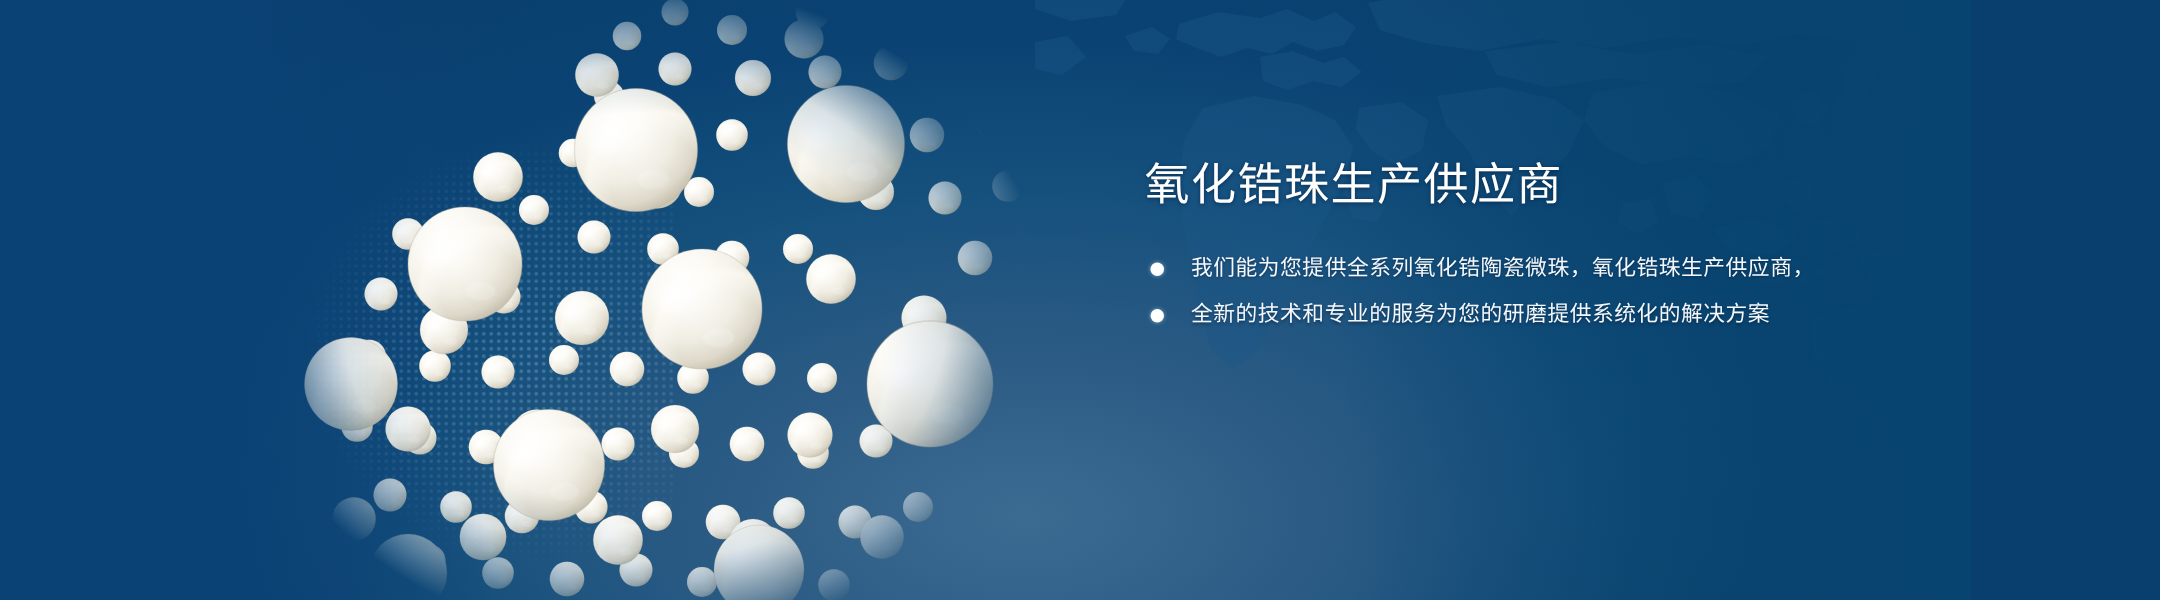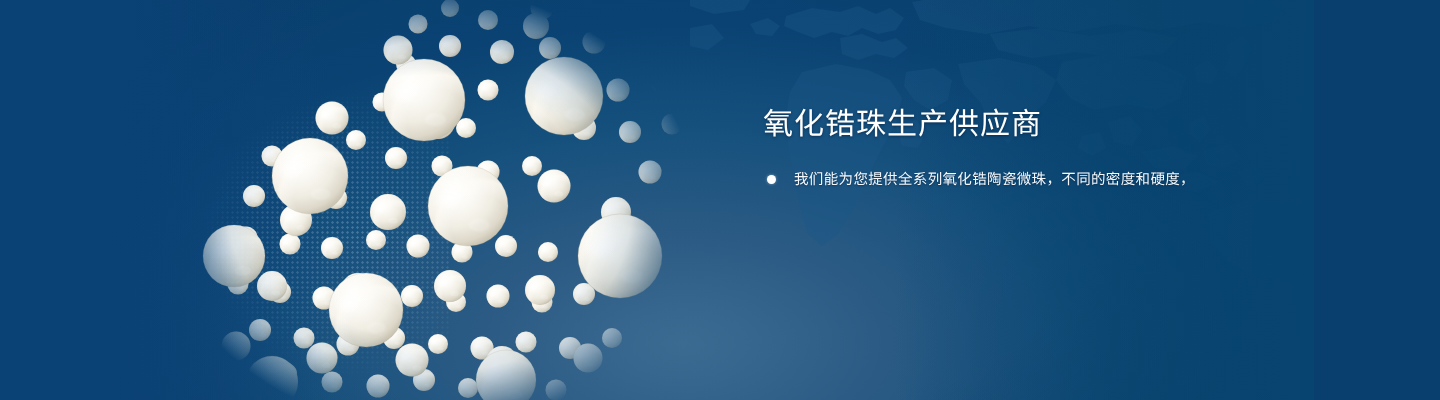--- a/index.html
+++ b/index.html
@@ -322,20 +322,24 @@
   </div>
 
   <div class="copy">
 
     <h1 class="headline">氧化锆珠生产供应商</h1>
 
     <ul class="bullets">
 
       <li class="bullet">
         <span class="dot"></span>
-        <span class="bline">我们能为您提供全系列氧化锆陶瓷微珠，不同的密度和硬度，</span>
+        <span class="bline">我们能为您提供全系列氧化锆陶瓷微珠，氧化锆珠生产供应商，</span>
       </li>
 
+      <li class="bullet">
+        <span class="dot"></span>
+        <span class="bline">全新的技术和专业的服务为您的研磨提供系统化的解决方案</span>
+      </li>
 
 
     </ul>
   </div>
 </div>
 
 </body></html>

